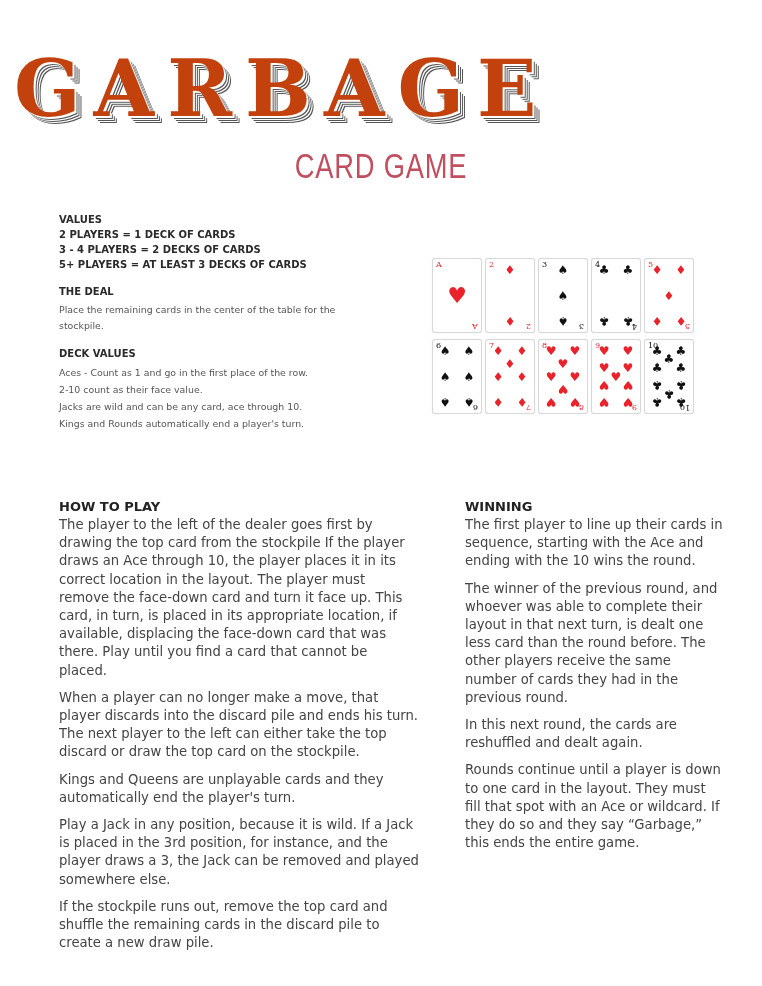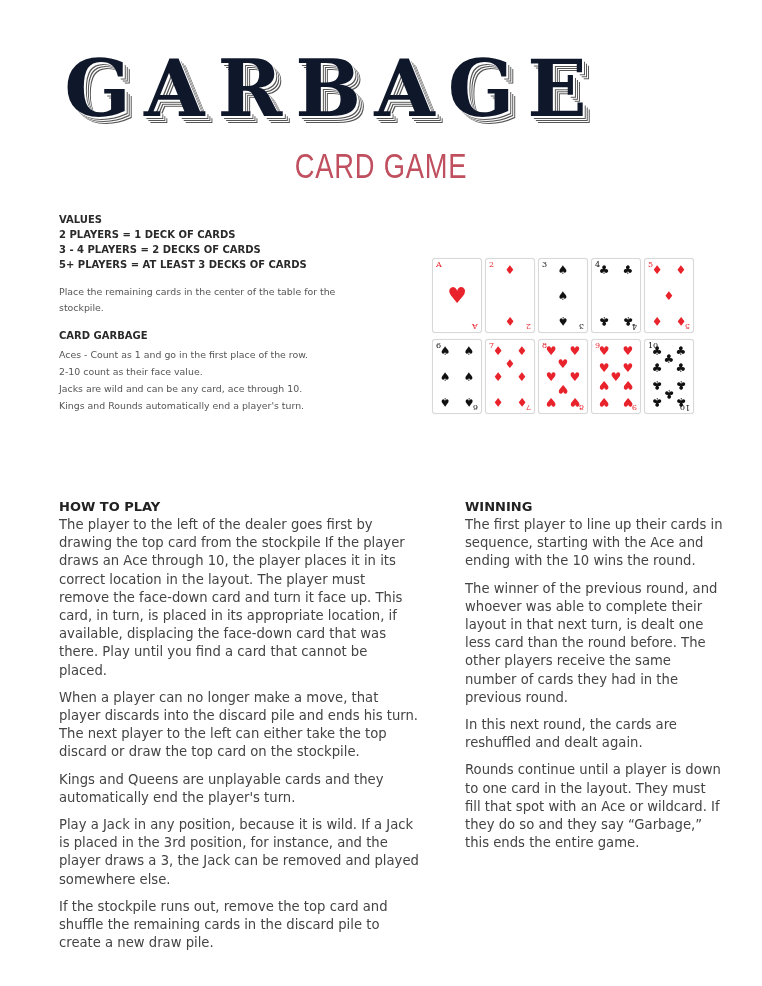--- a/index.html
+++ b/index.html
@@ -1,22 +1,22 @@
 <!DOCTYPE html>
 <html><head>
 <meta charset="utf-8">
 <style>
   * { box-sizing: border-box; margin: 0; padding: 0; }
   html, body { width: 762px; height: 986px; background: #ffffff; overflow: hidden; }
   body { position: relative; font-family: "DejaVu Sans", sans-serif; color: #3a3a3a; }
 
   .title {
-    position: absolute; left: 0; width: 650px; top: 50px; text-align: center;
+    position: absolute; left: 0; width: 650px; top: 50px; text-align: left;
     font-family: "DejaVu Serif", serif; font-weight: bold; font-size: 78px;
-    letter-spacing: 13px; color: #0f172a; line-height: 1;
+    letter-spacing: 13px; color: #c2410c; line-height: 1;
     text-shadow:
       2px 2px 0 #fff, 3px 3px 0 #555, 4px 4px 0 #fff, 5px 5px 0 #555,
       6px 6px 0 #fff, 7px 7px 0 #555, 8px 8px 0 #fff;
     padding-left: 14px;
   }
   .subtitle {
     position: absolute; left: 0; width: 762px; top: 146px; text-align: center;
     font-family: "Liberation Sans", sans-serif; font-size: 35px; color: #c0505f;
     letter-spacing: 1px; transform: scaleX(0.78); transform-origin: center;
   }
@@ -55,25 +55,26 @@
 
 <section class="top-left">
   <div>
     <div class="h-small">VALUES</div>
     <div class="h-small">2 PLAYERS = 1 DECK OF CARDS</div>
     <div class="h-small">3 - 4 PLAYERS =  2 DECKS OF CARDS</div>
     <div class="h-small">5+ PLAYERS = AT LEAST 3 DECKS OF CARDS</div>
   </div>
   <div class="gap-s"></div>
   <div>
+    <div class="h-small" style="margin-bottom:3px">THE DEAL</div>
     <div class="p-small">Place the remaining cards in the center of the table for the stockpile.</div>
   </div>
   <div class="gap-s"></div>
   <div class="cardvals">
-    <div class="h-small" style="margin-bottom:3px">CARD GARBAGE</div>
+    <div class="h-small" style="margin-bottom:3px">DECK VALUES</div>
     <div class="p-small">Aces - Count as 1 and go in the first place of the row.</div>
     <div class="p-small">2-10 count as their face value.</div>
     <div class="p-small">Jacks are wild and can be any card, ace through 10.</div>
     <div class="p-small">Kings and Rounds automatically end a player's turn.</div>
   </div>
 </section>
 
 <div class="cards" id="cards">
     <div class="card red">
       <div class="idx">A</div>

